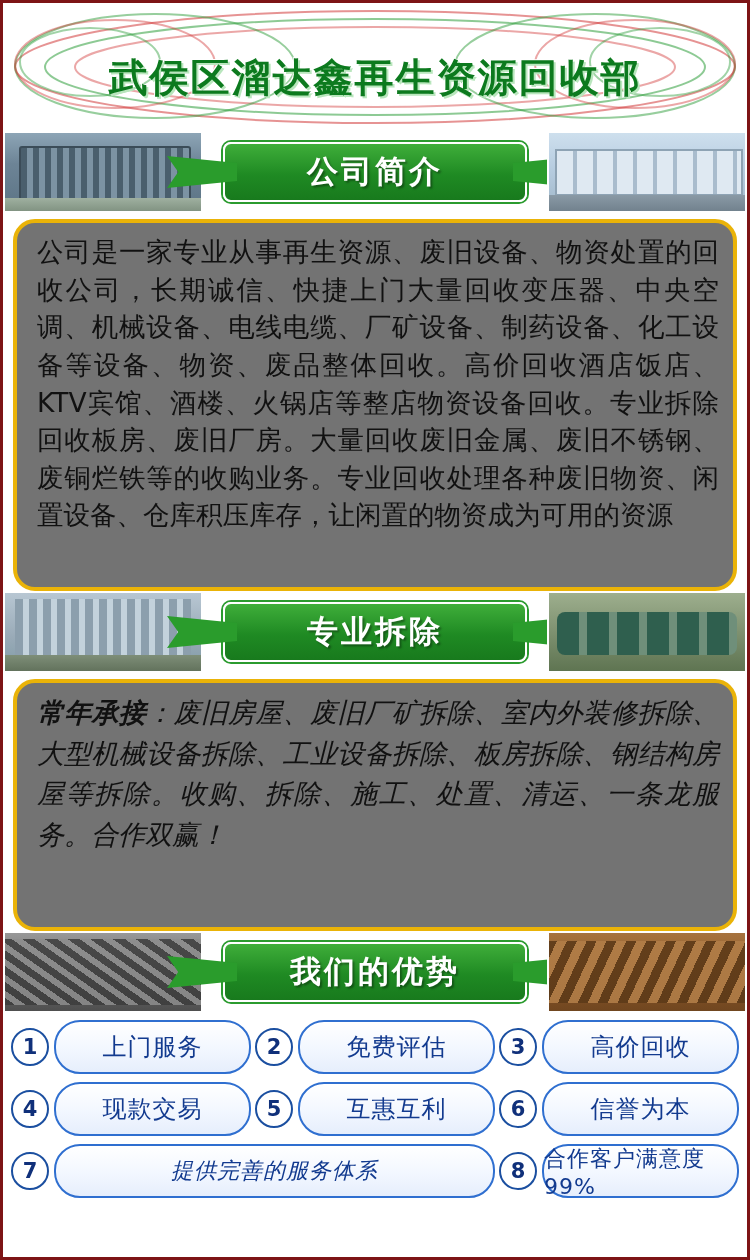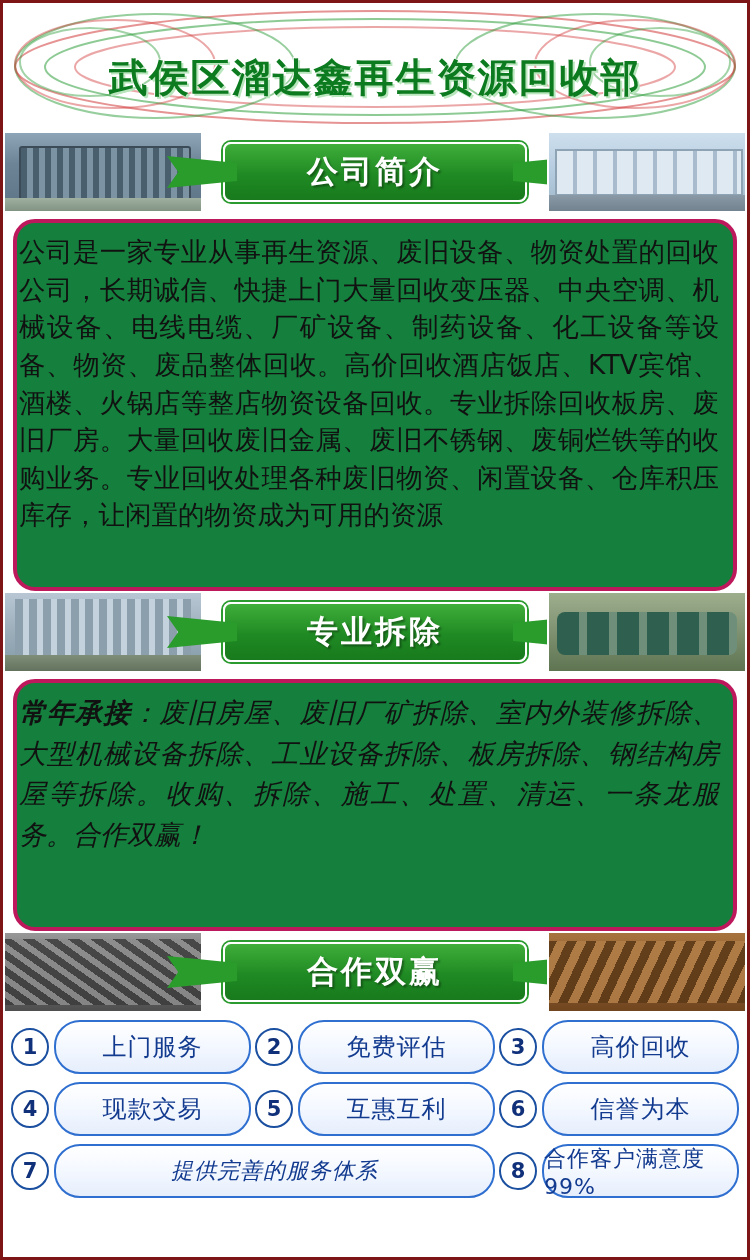--- a/index.html
+++ b/index.html
@@ -109,25 +109,25 @@
     top: 32px;
     height: 16px;
     background: #37a63a;
     width: 100%;
     left: 0;
   }
 
   
   .textbox {
     margin: 6px 10px 0 10px;
-    border: 4px solid #be185d;
+    border: 4px solid #eab308;
     border-radius: 22px;
-    padding: 10px 14px 12px 2px;
+    padding: 10px 14px 12px 20px;
     box-sizing: border-box;
-    background: #15803d;
+    background: #737373;
   }
   .textbox p {
     margin: 0;
     font-size: 26.5px;
     line-height: 1.42;
     color: #111111;
     text-align: justify;
     letter-spacing: 0px;
     font-family: "DejaVu Sans", "Liberation Sans", sans-serif;
   }
@@ -312,21 +312,21 @@
   </div>
 
   <div class="band">
     <div class="photo">
       <div class="ph ph-cable"></div>
       <div class="photo-inner-border"></div>
     </div>
     <div class="middle">
       <div class="connector"></div>
       <div class="ribbon">
-        <span>合作双赢</span>
+        <span>我们的优势</span>
       </div>
     </div>
     <div class="photo">
       <div class="ph ph-steel"></div>
       <div class="photo-inner-border"></div>
     </div>
   </div>
 
   <div class="adv-grid">
     <div class="adv-item">

